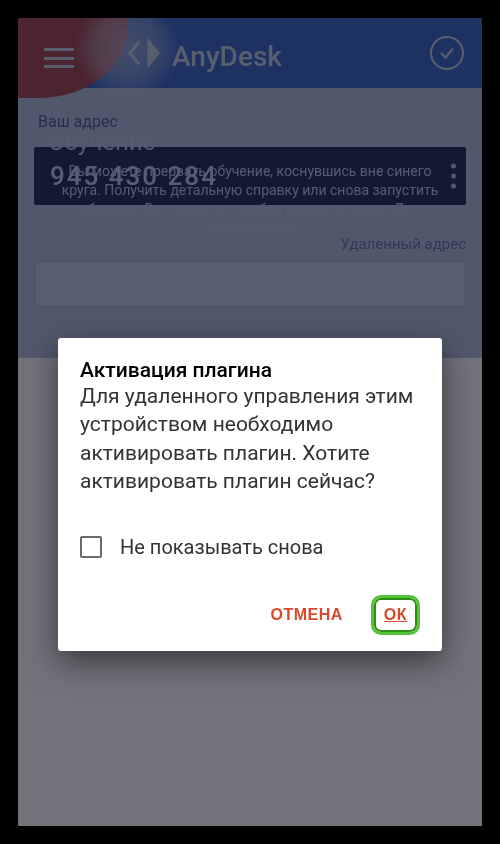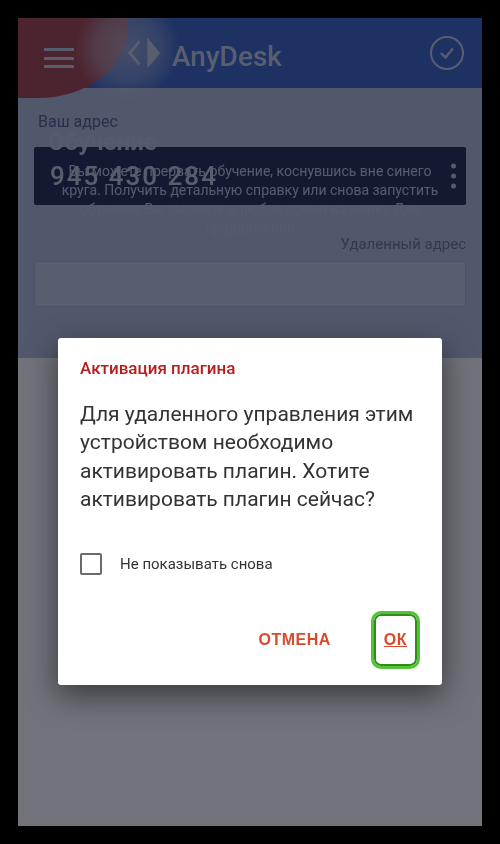--- a/index.html
+++ b/index.html
@@ -98,21 +98,21 @@
   .other-label { color:#7a7f95; font-size:15px; margin:30px 0 8px 4px;text-align:right;}
   .input-row { background:#fff; border:1px solid #d0d4e4; border-radius:3px; height:46px; }
 
   
   .tutorial {
     position: absolute;
     top: 110px; left: 30px; right: 30px;
     color: #f2f4ff;
     z-index: 8;
   }
-  .tutorial h2 { font-size: 24px; font-weight: 700; margin-bottom: 6px; }
+  .tutorial h2 { font-size: 24px; font-weight: 400; margin-bottom: 6px; }
   .tutorial p  { font-size: 14px; line-height: 1.35; font-weight: 400; text-align: center; }
 
   
   .overlay {
     position: absolute; inset: 0;
     background: rgba(15,15,20,0.55);
     z-index: 10;
   }
   
   .overlay-top {
@@ -125,56 +125,55 @@
     position: absolute;
     z-index: 20;
     top: 320px;
     left: 40px; right: 40px;
     background: #fff;
     border-radius: 3px;
     box-shadow: 0 10px 30px rgba(0,0,0,0.5);
     padding: 20px 22px 16px 22px;
   }
   .dialog-title {
-    font-size: 17px; color: #b91c1c; font-weight: 500;
-    margin-bottom: 22px;
+    font-size: 21px; color: #000000; font-weight: 500;
   }
   .dialog-body {
     font-size: 21px; color: #333; line-height: 1.35;
     margin-bottom: 40px;
   }
   .checkbox-row {
     display: flex; align-items: center; gap: 18px;
     margin-bottom: 36px;
   }
   .checkbox {
     width: 22px; height: 22px;
     border: 2px solid #6b6b6b;
     border-radius: 2px;
   }
-  .checkbox-label { font-size: 15px; color: #333; }
+  .checkbox-label { font-size: 20px; color: #333; }
   .dialog-actions {
-    display: flex; justify-content: flex-end; gap: 32px; align-items: center;
+    display: flex; justify-content: flex-end; gap: 20px; align-items: center;
   }
   .btn-flat {
     background: none; border: none;
     color: #d84a2b;
     font-size: 16px; font-weight: 700;
     letter-spacing: 0.5px;
     padding: 8px 8px;
     cursor: pointer;
     text-transform: uppercase;
   }
   .ok-highlight {
     border: 3px solid #54c33a;
     border-radius: 10px;
     padding: 2px;
     box-shadow: inset 0 0 0 2px #2e8f17;
   }
-  .ok-highlight .btn-flat { padding: 15px 8px; text-decoration: underline; }
+  .ok-highlight .btn-flat { padding: 6px 8px; text-decoration: underline; }
 
 </style>
 </head>
 <body>
 
 <div class="device">
   <div class="screen">
 
     <div class="app-bg">
       <div class="app-header">

